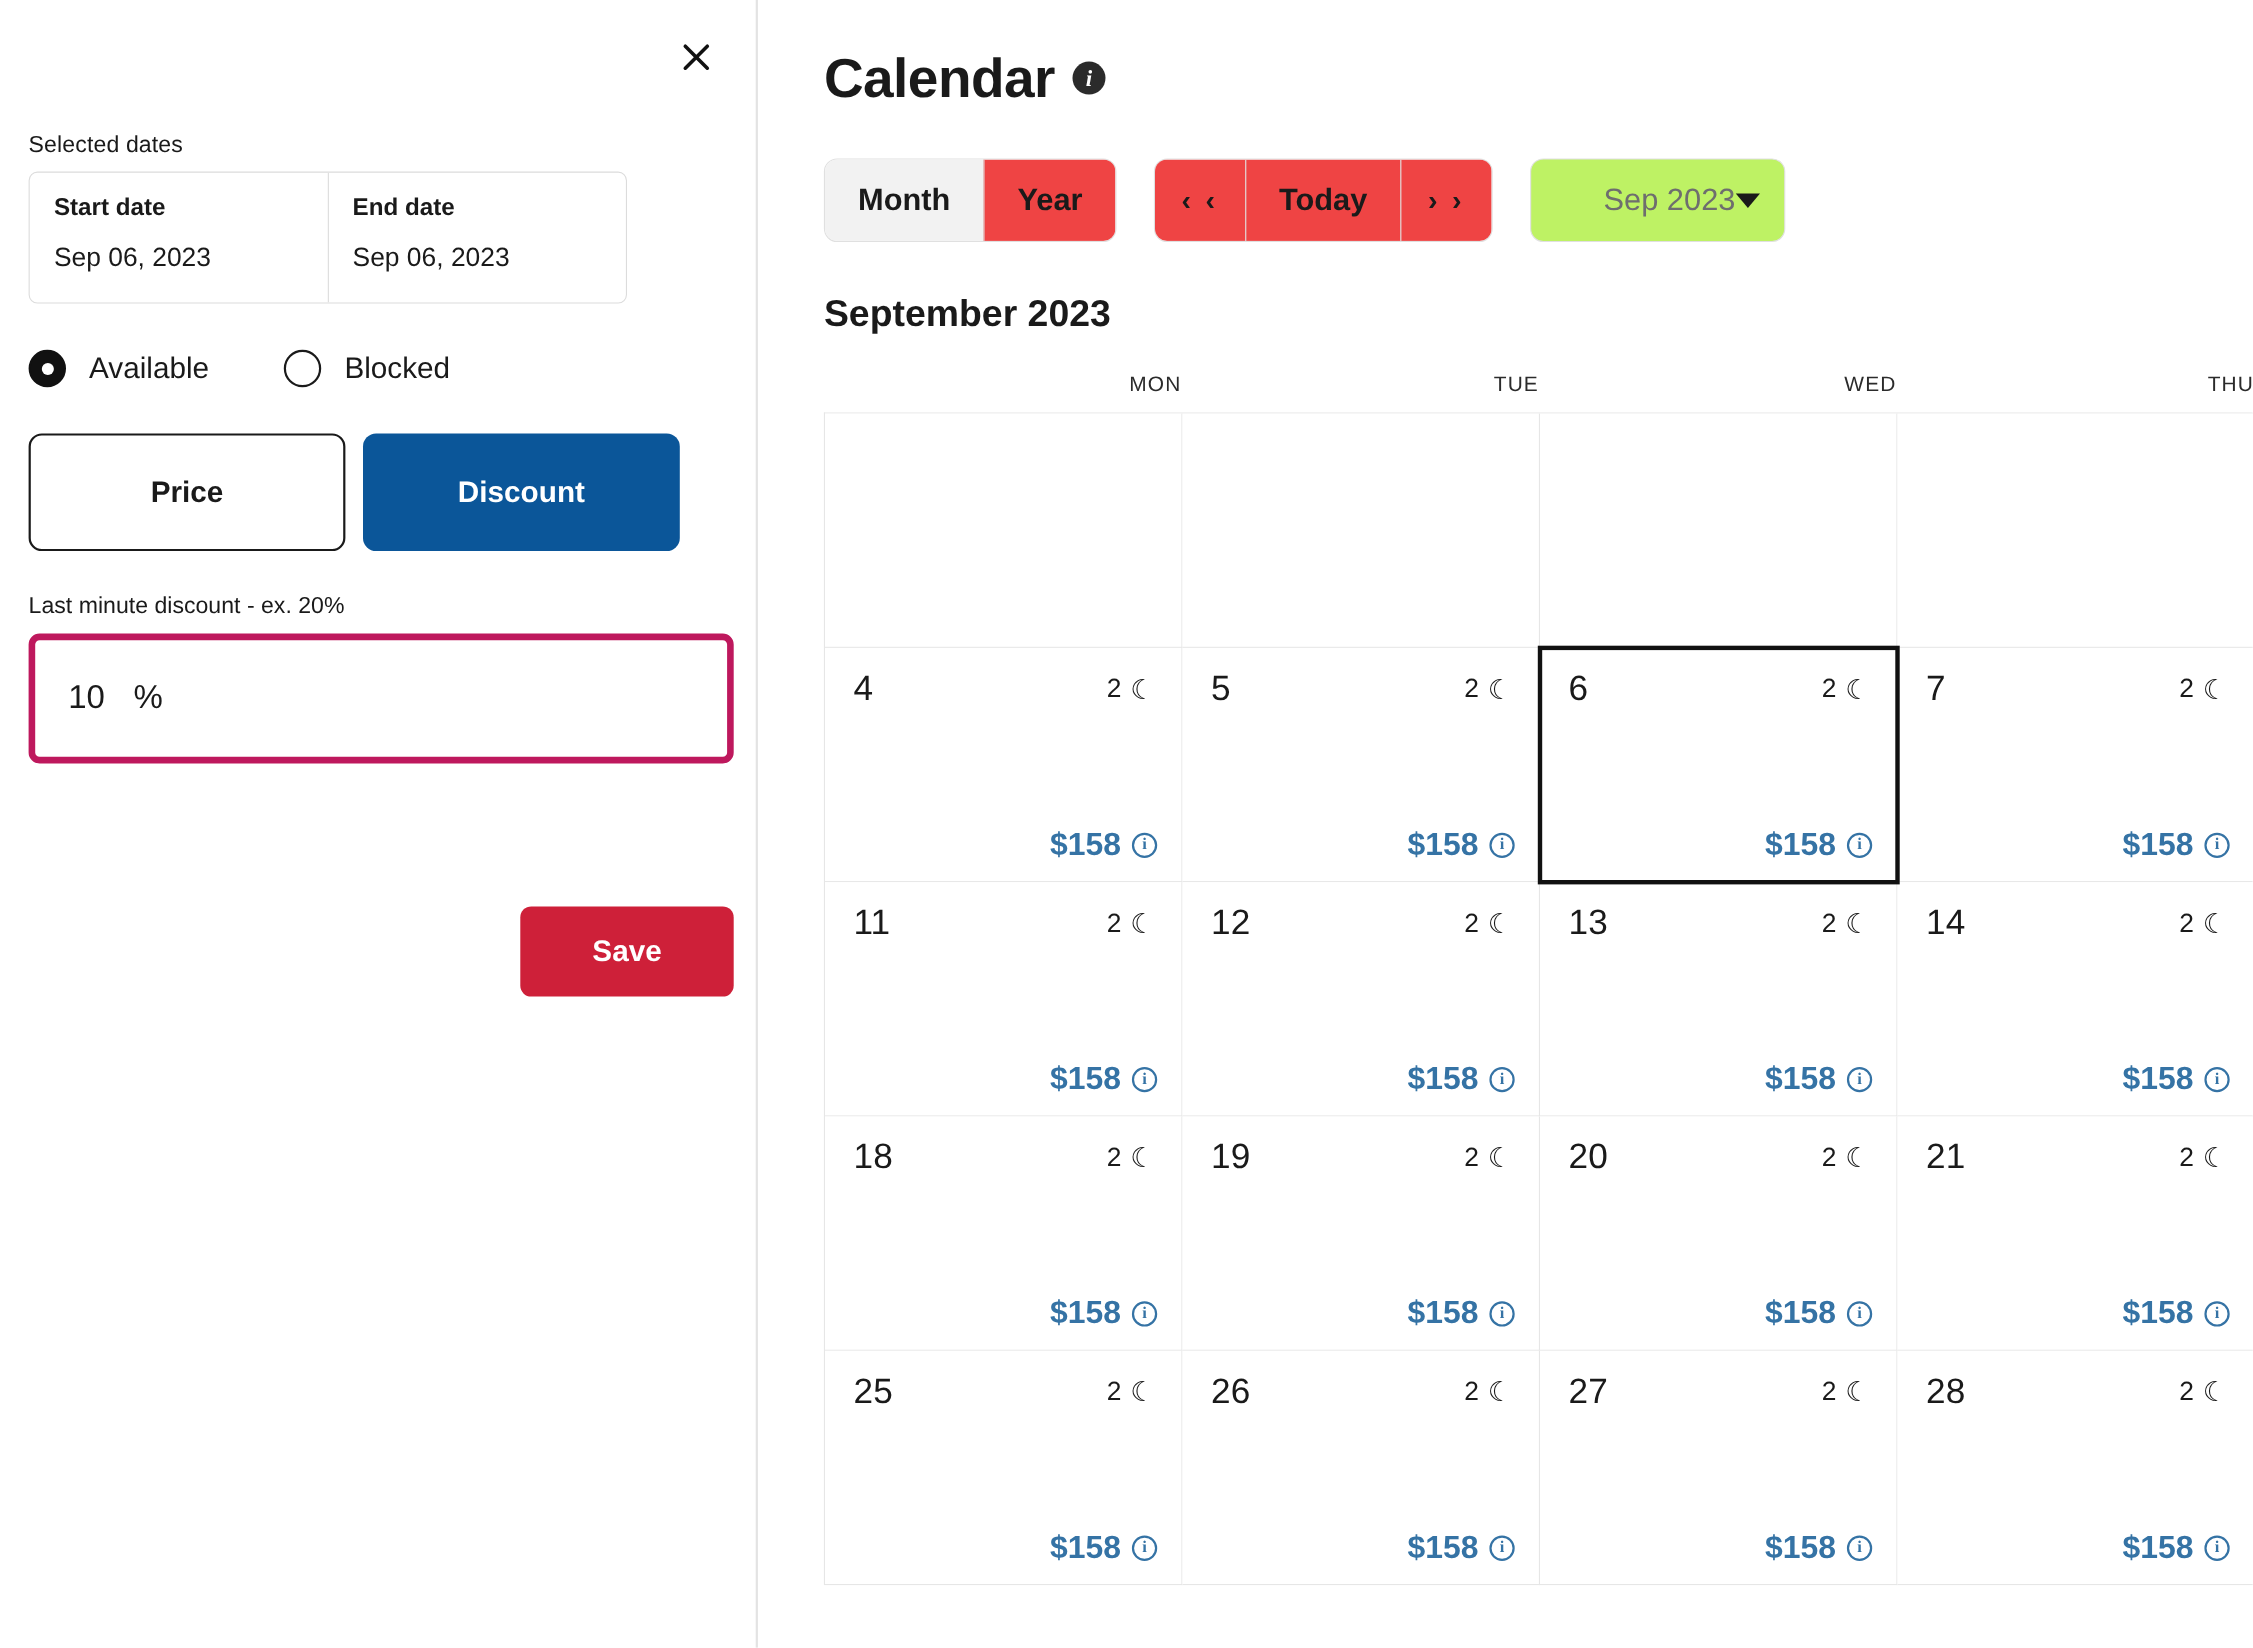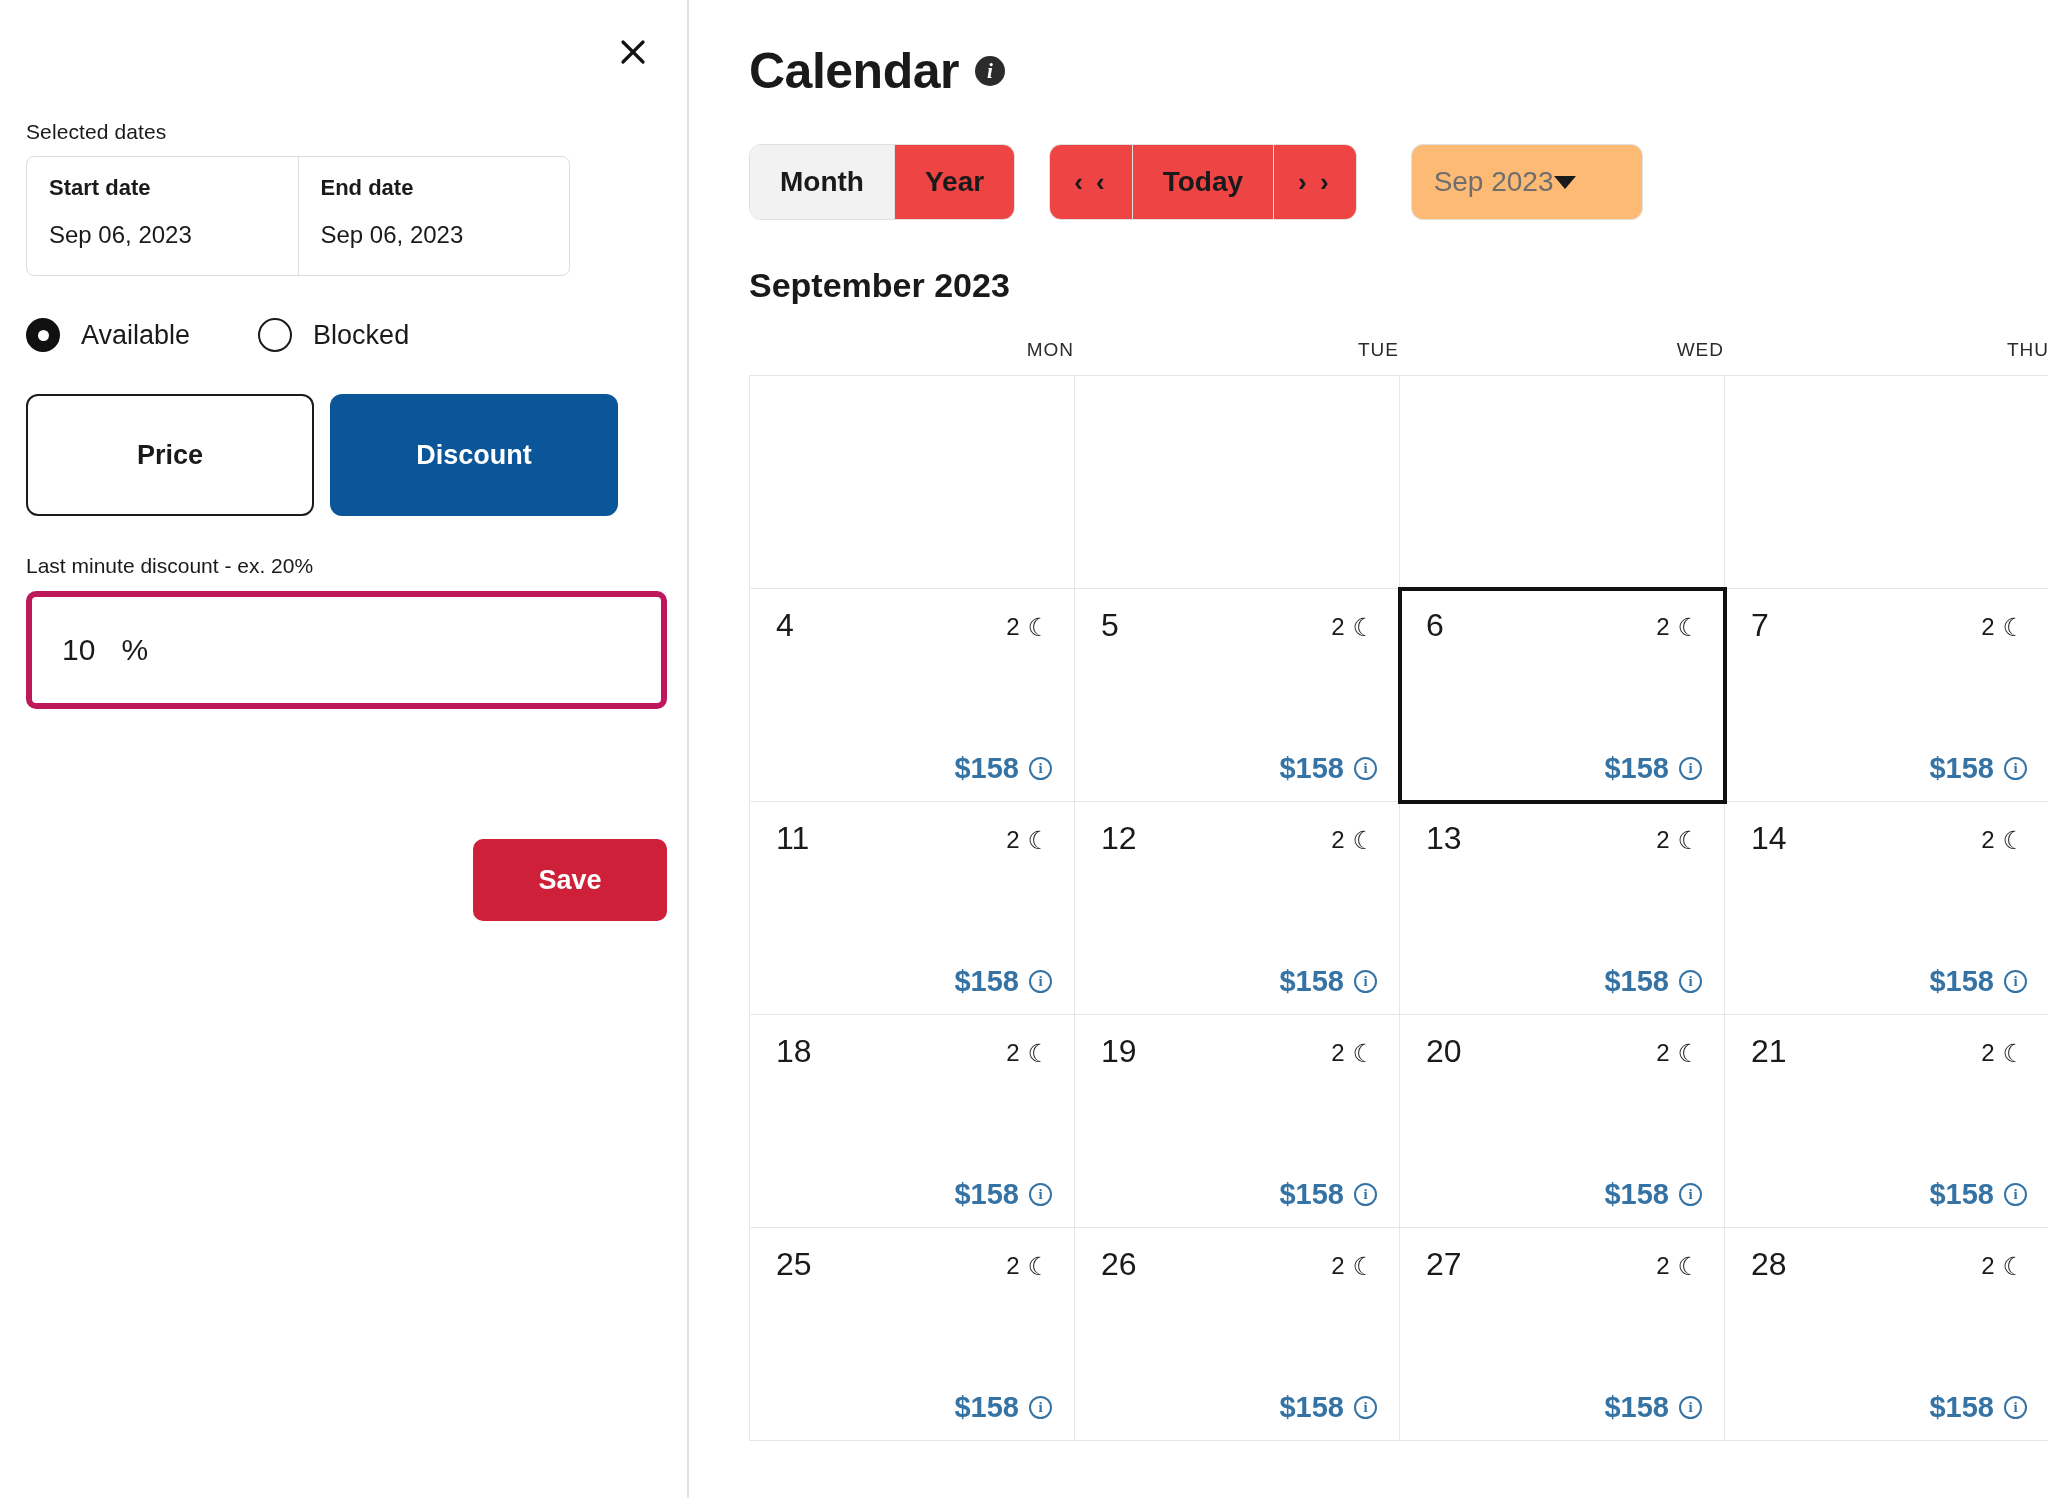--- a/index.html
+++ b/index.html
@@ -56,21 +56,21 @@
     flex: 0 0 34px;
   }
   .radio-mark.on { background: #111; border-color: #111; }
   .radio-mark.on::after {
     content: ""; width: 11px; height: 11px; border-radius: 50%; background: #fff;
   }
   .radio-label { font-size: 27px; margin-left: 21px; color: #1a1a1a; }
 
   .seg-row { display: flex; margin-top: 42px; gap: 16px; }
   .seg-btn {
-    width: 288px; height: 122px; border-radius: 12px;
+    width: 288px; height: 107px; border-radius: 12px;
     font-size: 27px; font-weight: 700; cursor: pointer;
     display: flex; align-items: center; justify-content: center;
     font-family: "Liberation Sans", sans-serif;
   }
   .seg-btn.outline { background: #fff; border: 2.5px solid #1a1a1a; color: #1a1a1a; }
   .seg-btn.filled { background: #0B5699; border: none; color: #ffffff; }
 
   .hint-label { font-size: 21px; color: #1a1a1a; margin-top: 38px; margin-bottom: 13px; }
 
   .pct-input {
@@ -110,23 +110,23 @@
     font-family: "Liberation Sans", sans-serif;
     font-size: 28px; font-weight: 700; color: #1a1a1a;
     display: flex; align-items: center; justify-content: center;
     padding: 0 30px; height: 100%;
   }
   .tb-btn + .tb-btn { border-left: 1.5px solid #e0e0e0; }
   .tb-btn.active { background: #f2f2f2; }
   .tb-btn.nav { font-size: 26px; padding: 0 24px; letter-spacing: 3px; }
 
   .month-select {
-    display: flex; align-items: center; justify-content: flex-start;
+    display: flex; align-items: center; justify-content: flex-end;
     width: 232px; height: 76px; border: 1.5px solid #e0e0e0; border-radius: 12px;
-    padding: 0 22px; background: #fdba74; cursor: pointer; margin-left: 20px;
+    padding: 0 22px; background: #bef264; cursor: pointer;
   }
   .month-select-label { font-size: 28px; color: #6e6e6e; }
   .caret { width: 0; height: 0; border-left: 11px solid transparent; border-right: 11px solid transparent; border-top: 13px solid #1a1a1a; }
 
   .month-heading { font-size: 34px; font-weight: 700; margin-top: 46px; color: #1a1a1a; }
 
   .dow-row { display: flex; margin-top: 34px; }
   .dow { width: 325px; flex: 0 0 325px; text-align: right; font-size: 19px; font-weight: 400; letter-spacing: 1px; color: #2b2b2b; }
 
   .grid {

